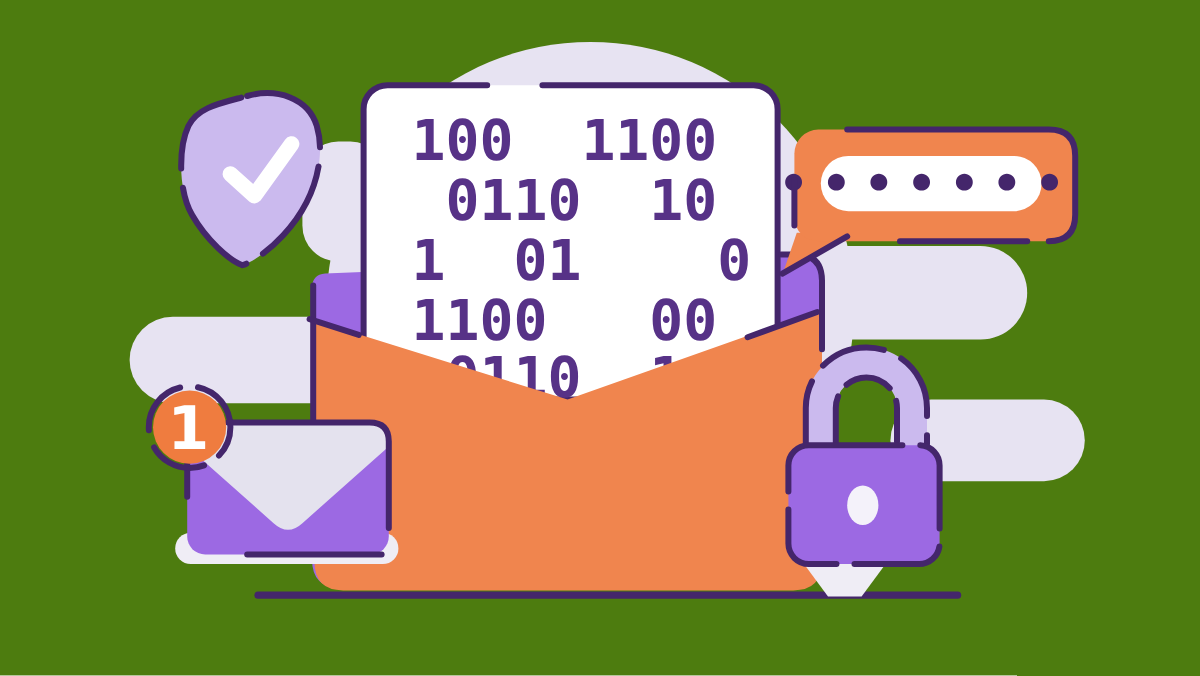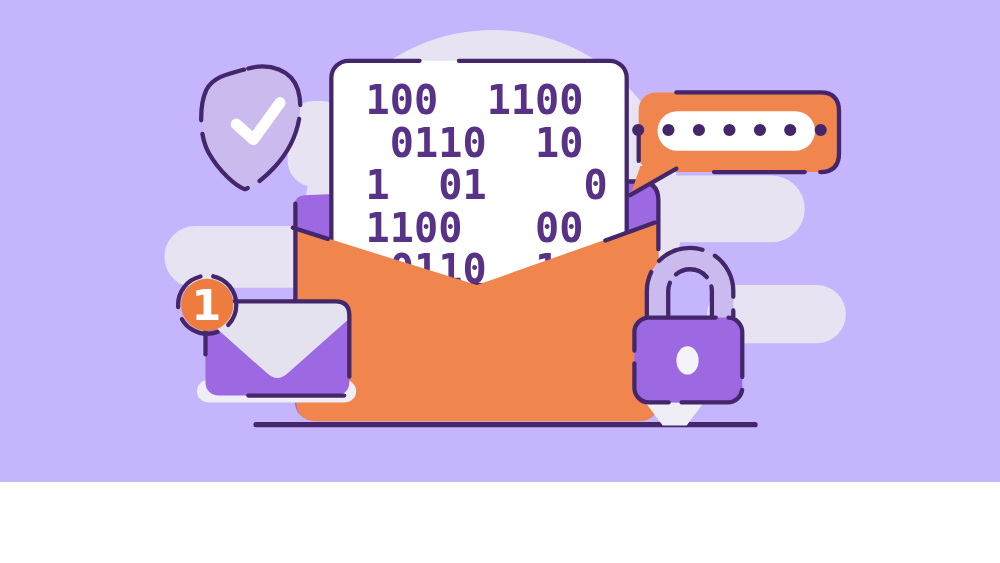--- a/index.html
+++ b/index.html
@@ -1,16 +1,16 @@
 <!DOCTYPE html>
 <html style="--orange: #F0854E; --orange-deep: #EF7C3F; --purple: #9C69E3; --lavender: #CBBAEE; --blob: #E7E3F2; --outline: #44266B; --digits: #573287; --paper: #FFFFFF; --light: #E4E2EE; --shadow: #EFEDF5; --keyhole: #F4F2FA;"><head>
 <meta charset="utf-8">
 <style>
   html,body{margin:0;padding:0;background:#ffffff;}
-  .stage{position:relative;width:1000px;height:482px;background:#c4b5fd;overflow:hidden;
+  .stage{position:relative;width:1000px;height:563px;background:#4d7c0f;overflow:hidden;
          font-family:"DejaVu Sans",sans-serif;}
   .stage svg{display:block;width:100%;height:100%;}
 
   
   .f-blob{fill:var(--blob,#E7E3F2);}
   .f-orange{fill:var(--orange,#F0854E);}
   .f-orange-deep{fill:var(--orange-deep,#EF7C3F);}
   .f-purple{fill:var(--purple,#9C69E3);}
   .f-lav{fill:var(--lavender,#CBBAEE);}
   .f-paper{fill:var(--paper,#FFFFFF);}

